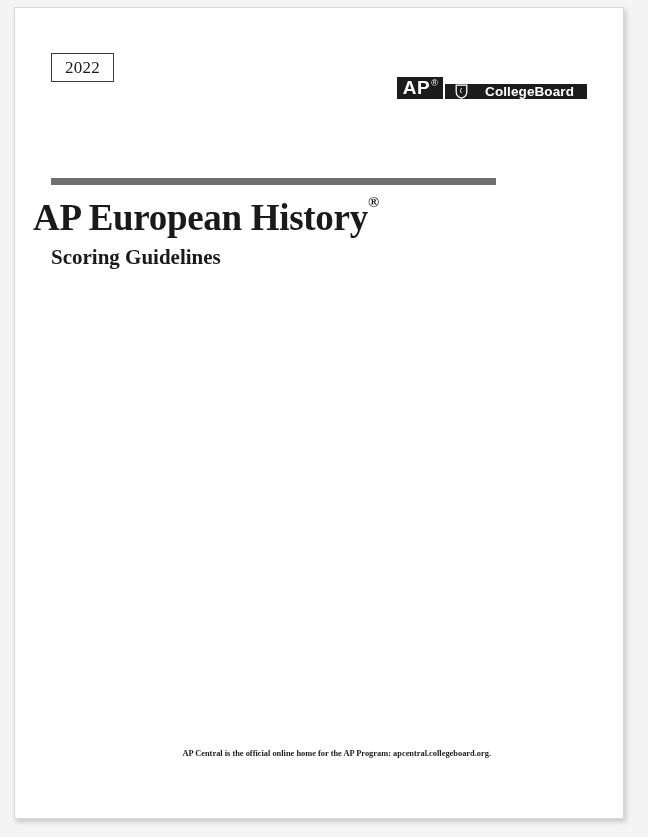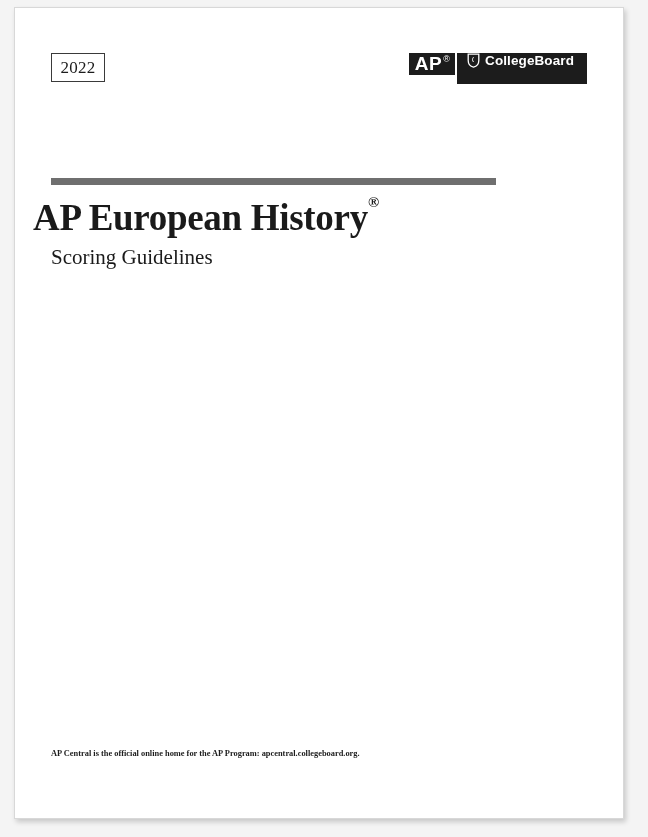--- a/index.html
+++ b/index.html
@@ -25,43 +25,42 @@
     background: #ffffff;
     border: 1px solid #d8d8d8;
     box-shadow: 2px 3px 5px rgba(0,0,0,0.18);
     box-sizing: border-box;
   }
   
   .year-box {
     position: absolute;
     left: 36px;
     top: 45px;
-    width: 54px;
+    width: 63px;
     height: 29px;
     border: 1px solid #3a3a3a;
     box-sizing: border-box;
     display: flex;
     align-items: center;
     justify-content: center;
   }
   .year-box .year-text {
     font-family: "Liberation Serif", serif;
     font-size: 17px;
     color: #1c1c1c;
     letter-spacing: 0.3px;
   }
   
   .logo {
     position: absolute;
     right: 36px;
     top: 37px;
     display: flex;
     height: 54px;
-    align-items: flex-start;
-    margin-top: 8px;
+    align-items: flex-end;
   }
   .logo-ap {
     background: #1c1c1c;
     color: #ffffff;
     width: 46px;
     display: flex;
     align-items: center;
     justify-content: center;
     font-family: "Liberation Sans", sans-serif;
     font-weight: bold;
@@ -77,24 +76,24 @@
     left: 1px;
     font-weight: normal;
   }
   .logo-divider {
     width: 2px;
     background: #ffffff;
   }
   .logo-cb {
     background: #1c1c1c;
     color: #ffffff;
-    padding: 0 13px 16px 10px;
+    padding: 0 13px 0 10px;
     display: flex;
     align-items: center;
-    gap: 5px;
+    gap: 17px;
     font-size: 13.5px;
     font-weight: bold;
     letter-spacing: 0.1px;
   }
   .acorn {
     display: inline-block;
     width: 13px;
     height: 15px;
   }
   
@@ -122,38 +121,39 @@
     vertical-align: super;
     font-weight: bold;
     position: relative;
     top: -10px;
   }
   .subtitle {
     position: absolute;
     left: 36px;
     top: 237px;
     font-family: "Liberation Serif", serif;
-    font-weight: normal;
+    font-weight: bold;
     font-size: 21px;
     color: #1a1a1a;
   }
   
   .footer {
     position: absolute;
     left: 36px;
     top: 733px;
     width: 440px;
     font-family: "Liberation Serif", serif;
     font-size: 8.4px;
     line-height: 1.45;
     color: #1c1c1c;
     font-weight: bold;
   }
   .footer .line2 {
     margin-top: 7px;
+    text-align: right;
   }
 </style>
 </head>
 <body>
 
 <div class="screen">
   <div class="page">
 
     <div class="year-box">
       <span class="year-text">2022</span>

